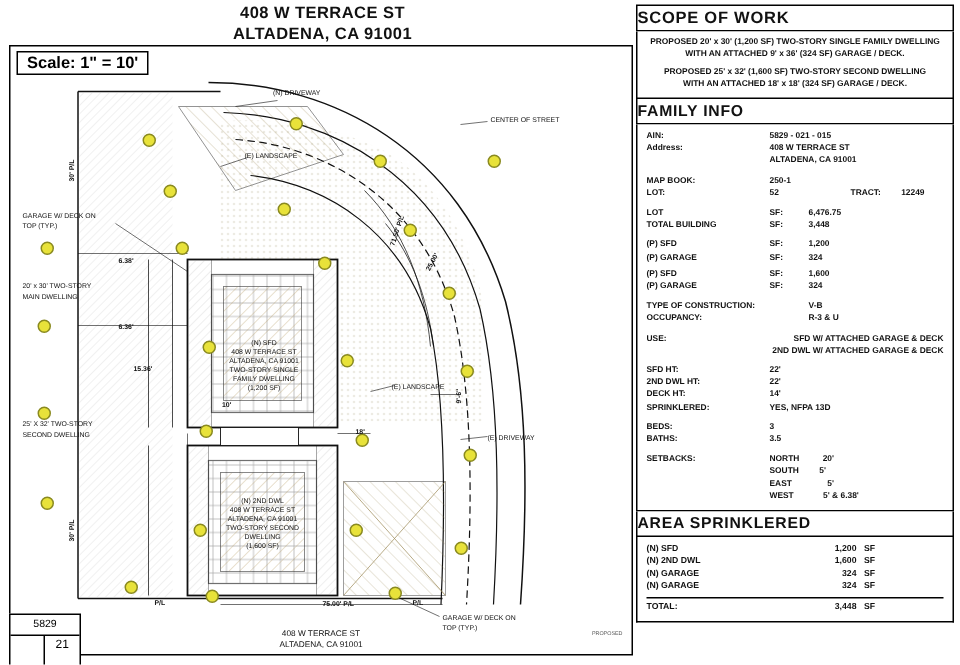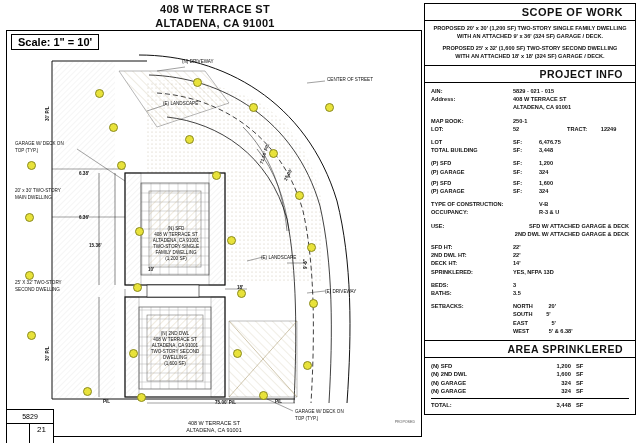--- a/index.html
+++ b/index.html
@@ -122,24 +122,24 @@
   .rpanel {
     position: absolute;
     left: 424px; top: 3px;
     width: 212px;
     font-size: 6px;
     color: #111;
   }
   .band {
     border: 1px solid #000;
     background: #fff;
-    text-align: right;
+    text-align: left;
     font-size: 11px;
     font-weight: bold;
-    padding: 2px 12px;
+    padding: 2px 0;
     letter-spacing: 0.5px;
   }
   .band.sub { font-size: 10.5px; }
   .blk {
     border-left: 1px solid #000;
     border-right: 1px solid #000;
     border-bottom: 1px solid #000;
     padding: 4px 6px 5px 6px;
     background: #fff;
   }
@@ -363,21 +363,21 @@
       <div class="sow-line">
         <div>PROPOSED 20' x 30' (1,200 SF) TWO-STORY SINGLE FAMILY DWELLING</div>
         <div>WITH AN ATTACHED 9' x 36' (324 SF) GARAGE / DECK.</div>
       </div>
       <div class="sow-line" style="margin-bottom:0;">
         <div>PROPOSED 25' x 32' (1,600 SF) TWO-STORY SECOND DWELLING</div>
         <div>WITH AN ATTACHED 18' x 18' (324 SF) GARAGE / DECK.</div>
       </div>
     </div>
 
-    <div class="band sub" style="border-top:none;">PROJECT INFO</div>
+    <div class="band sub" style="border-top:none;">FAMILY INFO</div>
     <div class="blk">
 
       <div class="row">
         <div class="k">AIN:</div>
         <div class="v">5829 - 021 - 015</div>
       </div>
       <div class="row">
         <div class="k">Address:</div>
         <div class="v">408 W TERRACE ST</div>
       </div>

